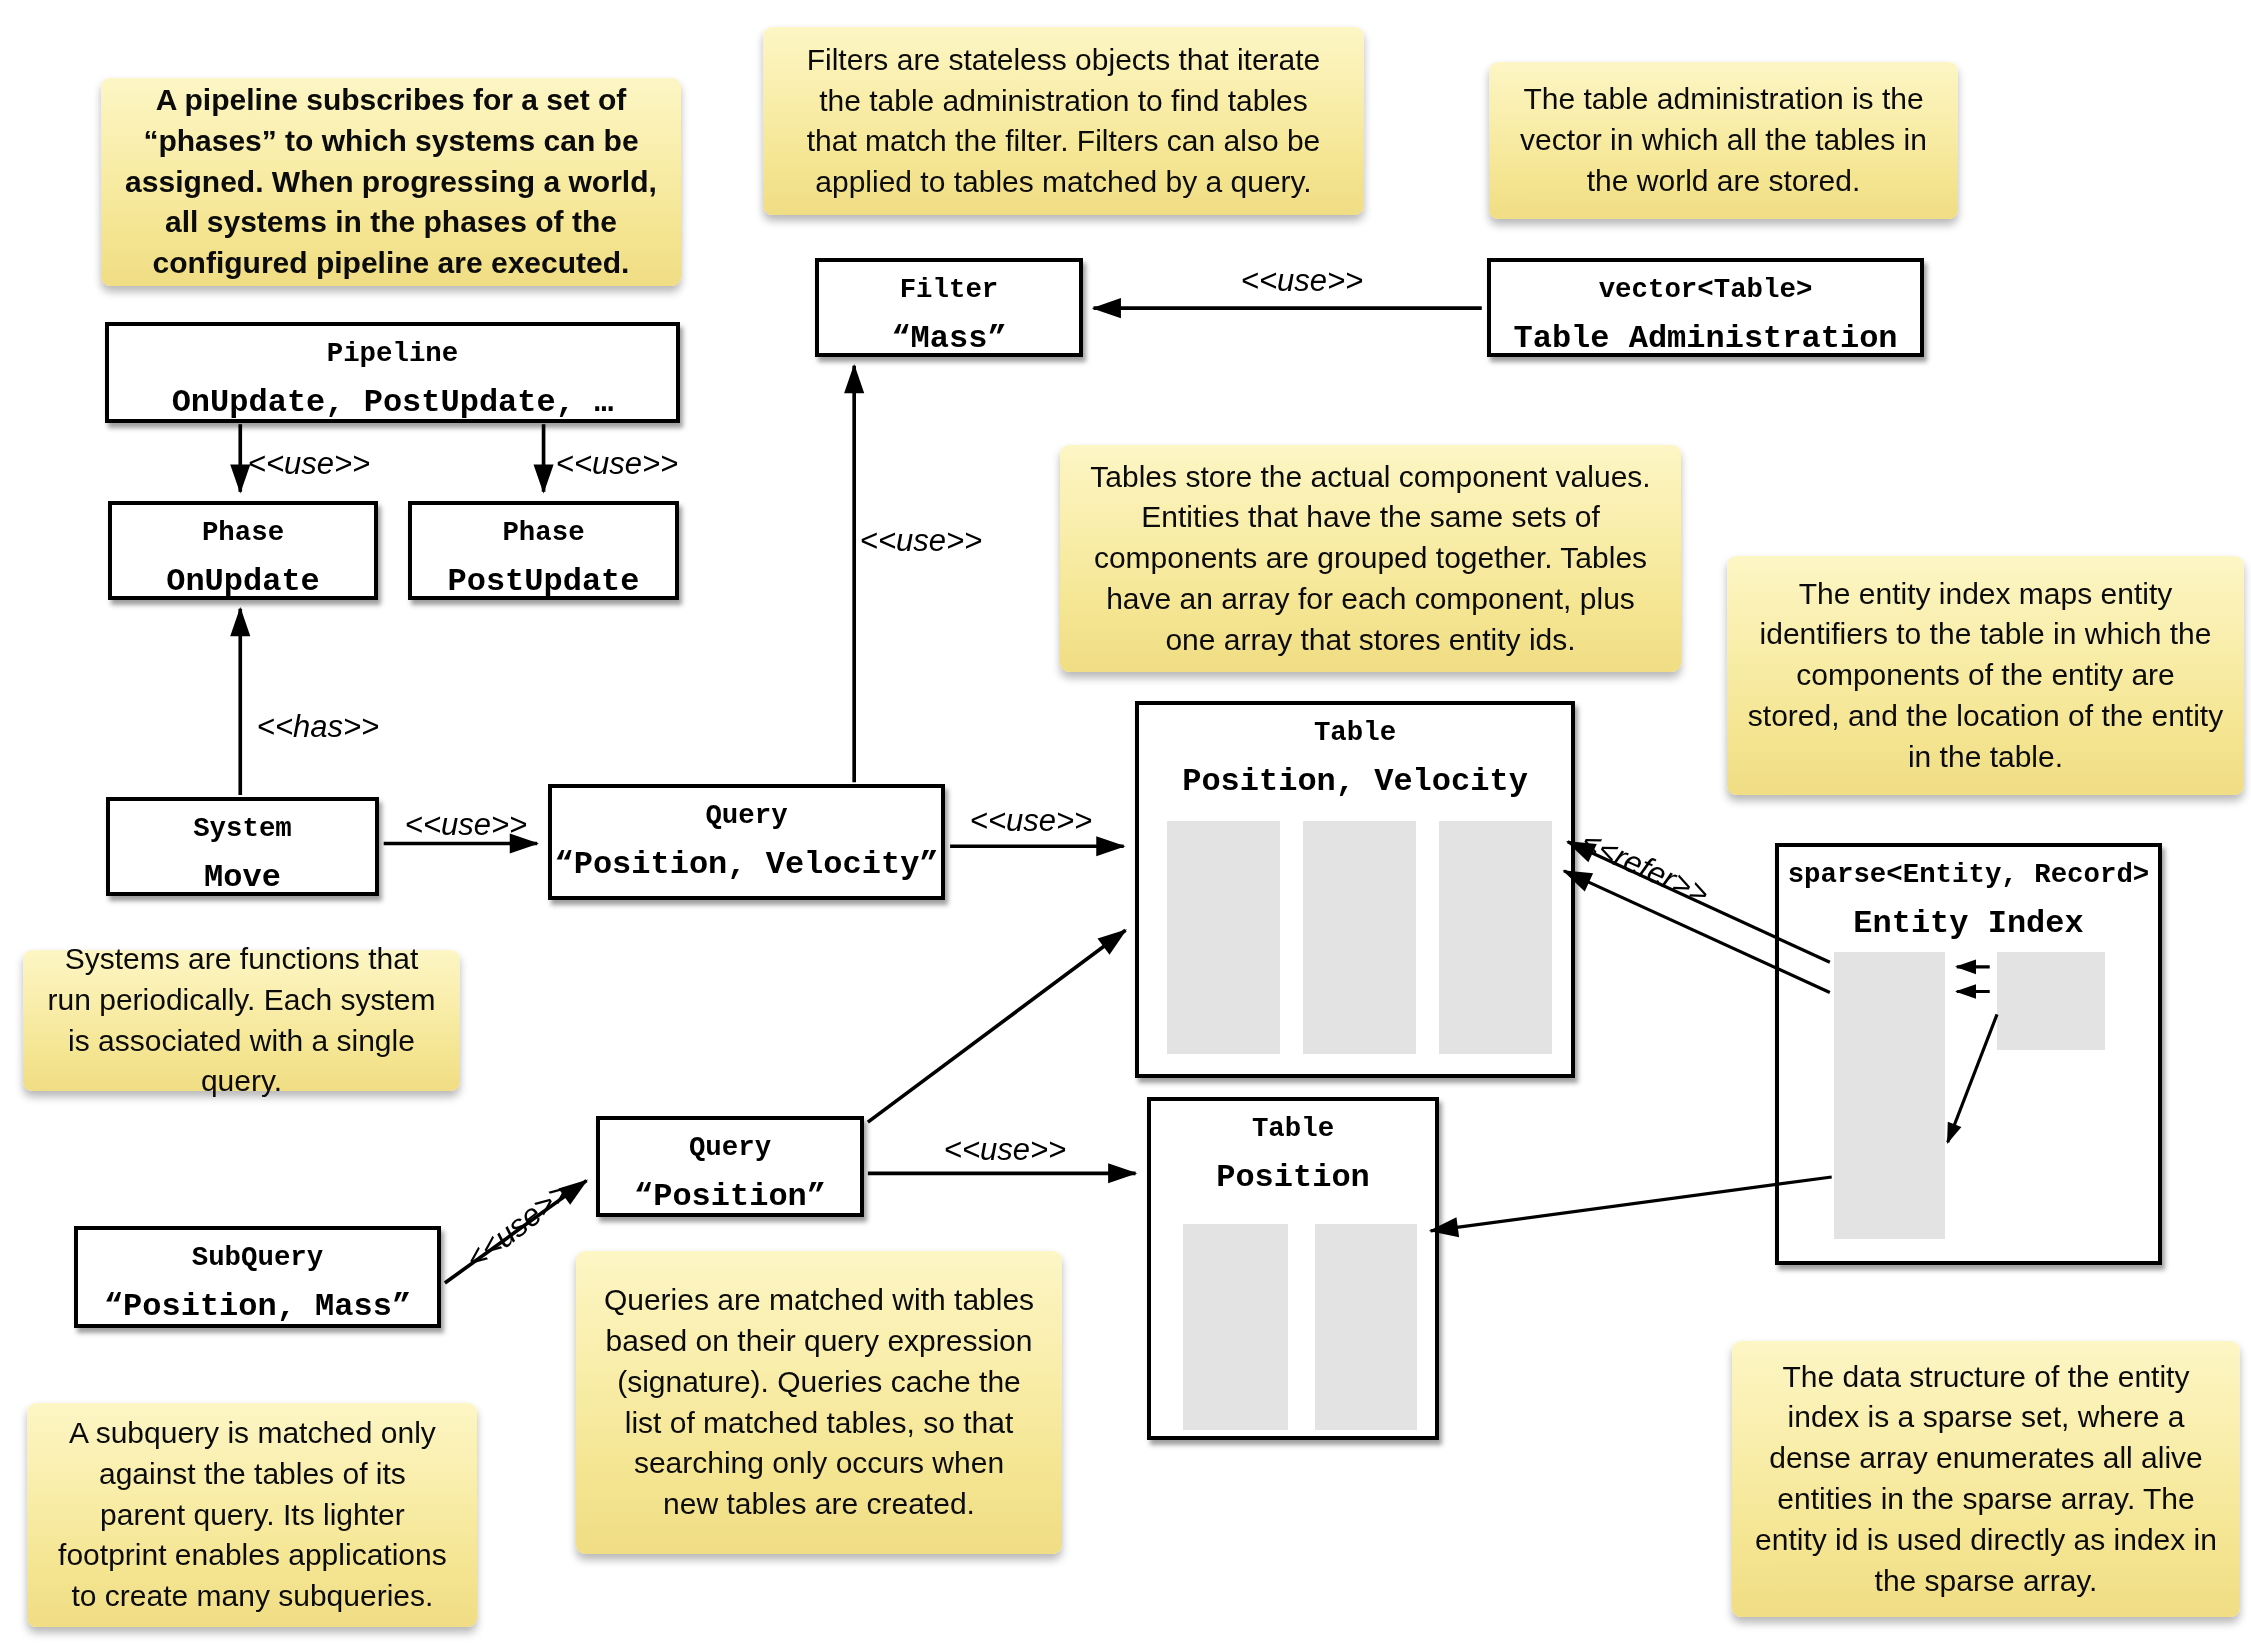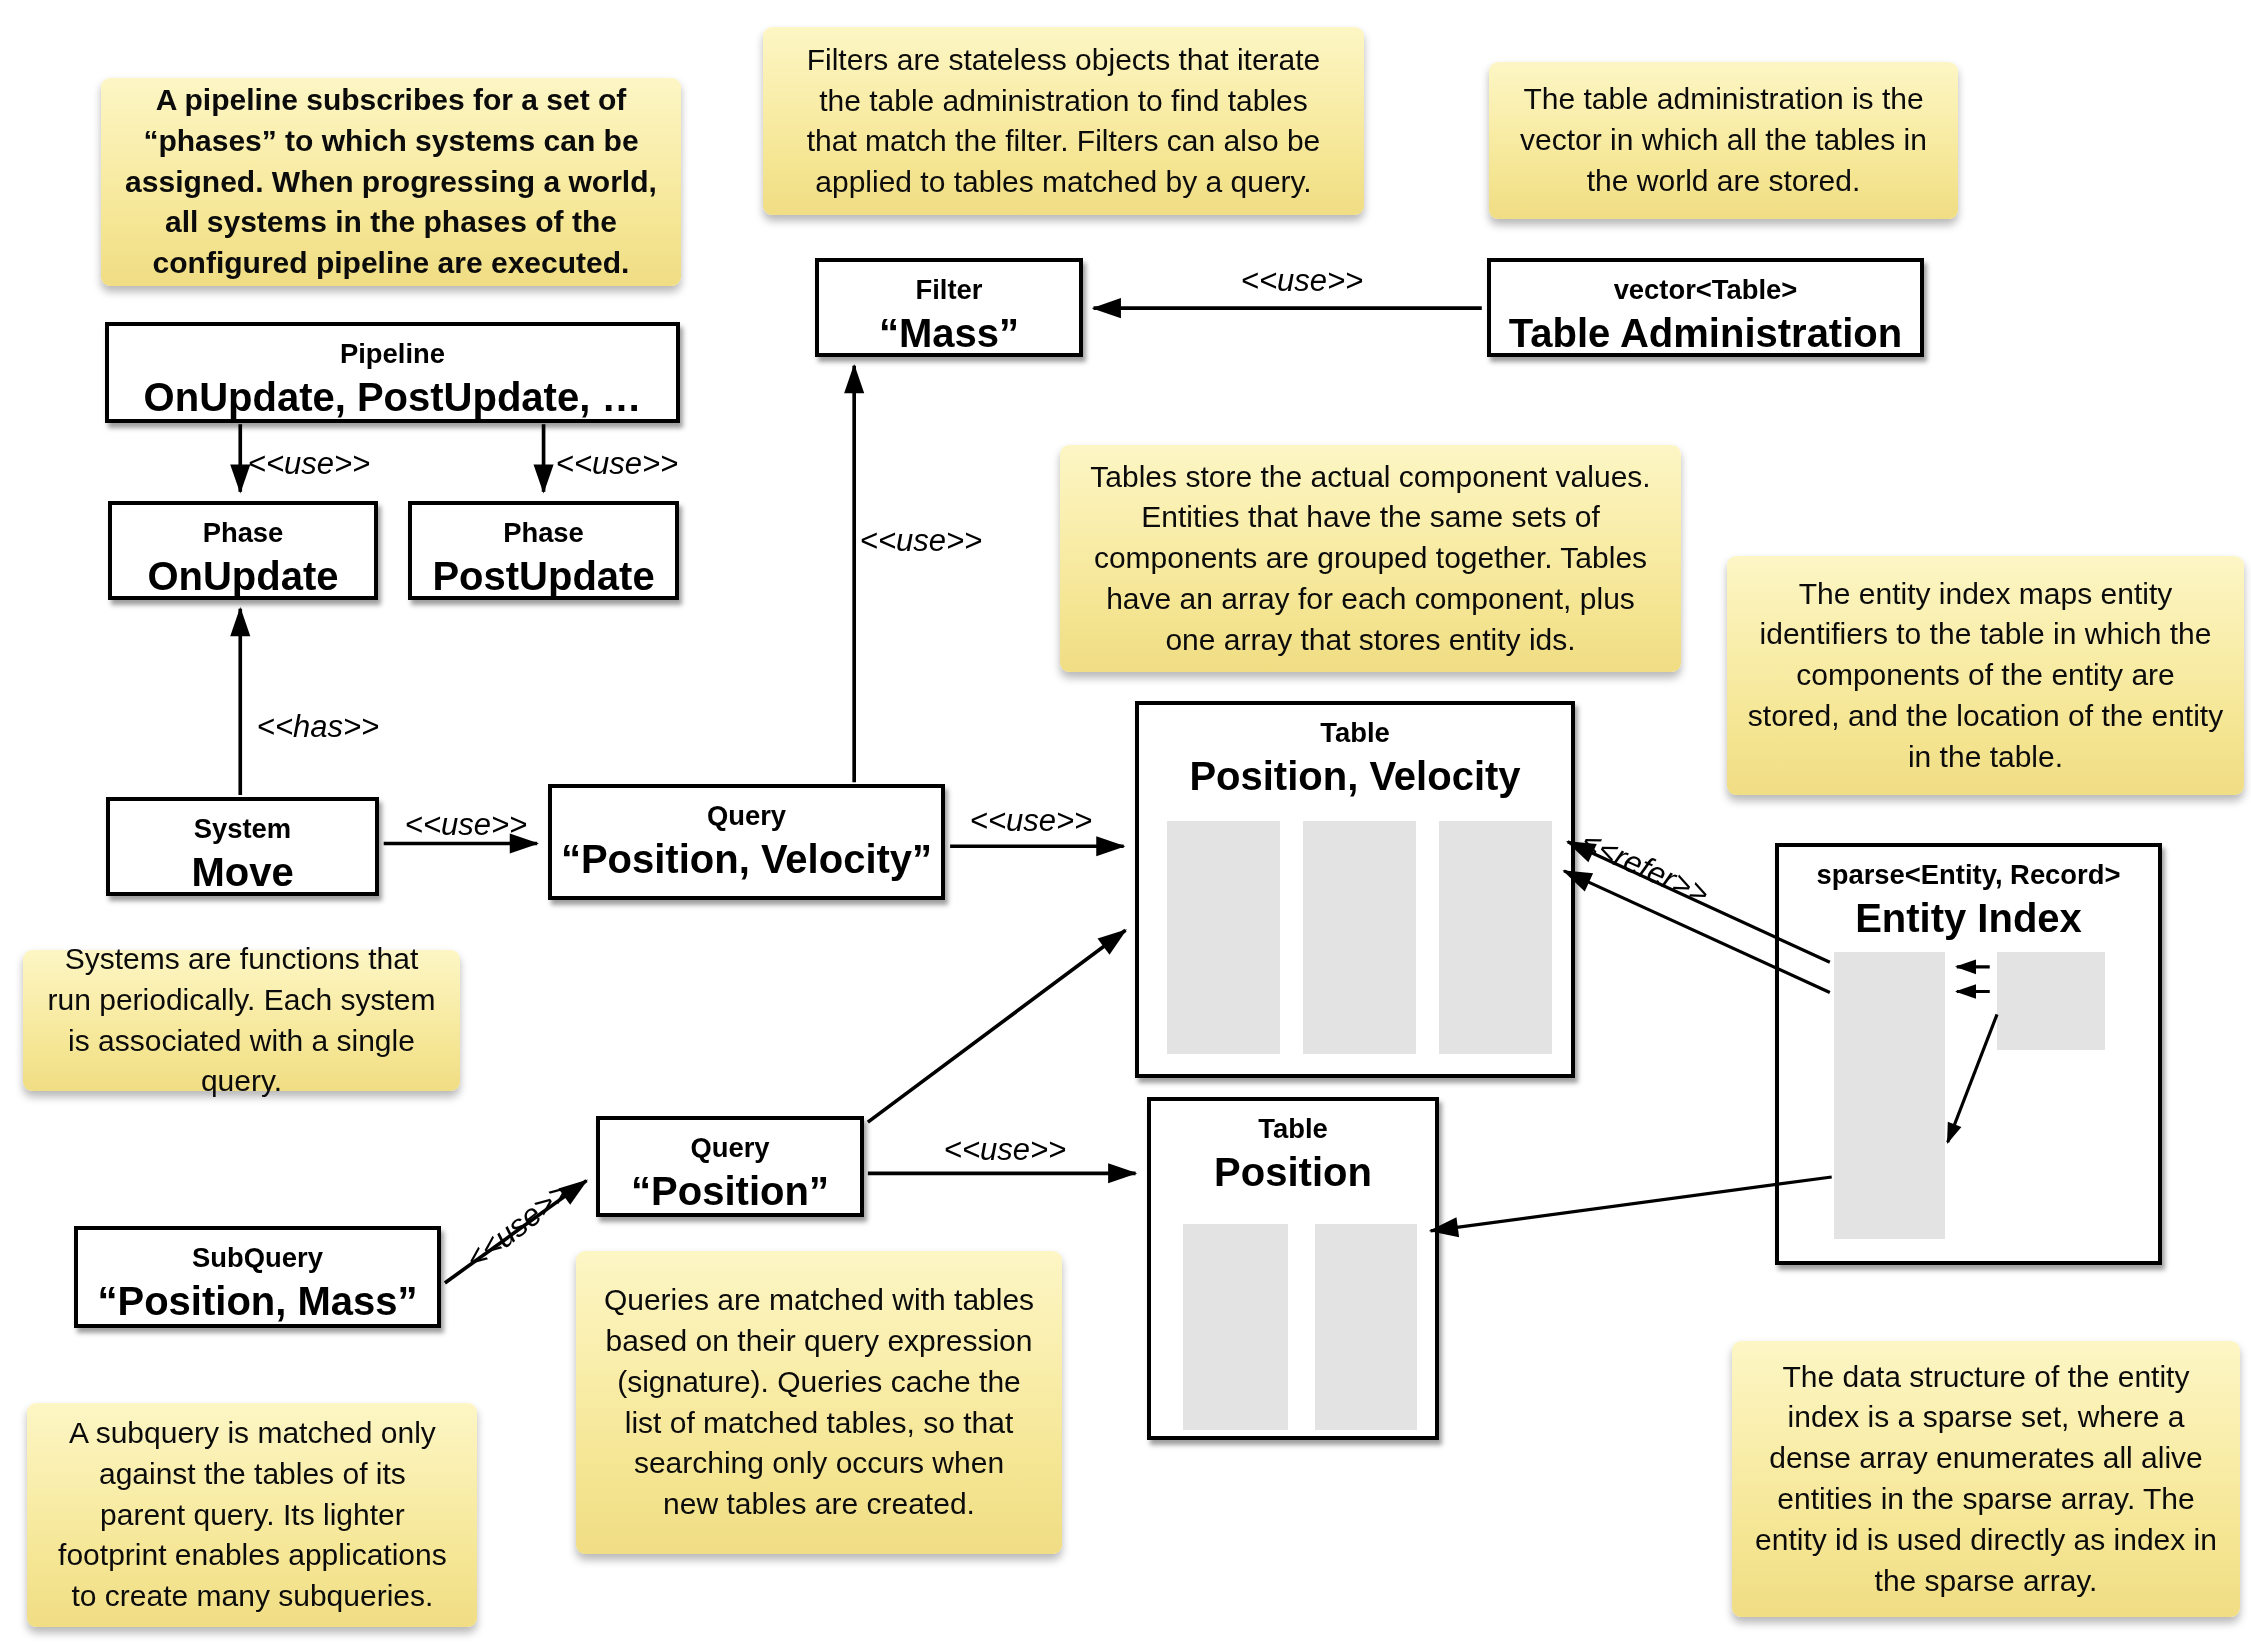--- a/index.html
+++ b/index.html
@@ -12,23 +12,24 @@
     background:linear-gradient(180deg,#fdf6c5 0%,#f5e694 70%,#f0dd84 100%);
     border-radius:9.1px;box-shadow:0 5.5px 8.2px rgba(0,0,0,0.28);
     font-size:30px;line-height:1.36;text-align:center;white-space:pre-line;
     display:flex;align-items:center;justify-content:center;
     padding:11px 18.3px;color:#0b0b0b;
   }
   .uml{
     position:absolute;box-sizing:border-box;background:#ffffff;
     border:4.6px solid #000;box-shadow:2.7px 4.6px 4.6px rgba(0,0,0,0.38);
     text-align:center;
+    font-family:Liberation Mono, monospace;
   }
   .uml .st{font-size:27.4px;font-weight:bold;margin-top:12px;line-height:1.15;}
-  .uml .nm{font-size:40px;font-weight:bold;margin-top:4px;line-height:1.15;}
+  .uml .nm{font-size:32px;font-weight:bold;margin-top:15px;line-height:1.15;}
   .col{position:absolute;background:#e3e3e3;}
   .lbl{
     position:absolute;font-size:31px;font-style:italic;font-weight:500;
     white-space:nowrap;transform:translate(-50%,-50%);
   }
   .lbl.rot-sub{transform:translate(-50%,-50%) rotate(-38deg);}
   .lbl.rot-ref{transform:translate(-50%,-50%) rotate(24.5deg);}
   #wires{position:absolute;left:0;top:0;pointer-events:none;}
 </style>
 </head>

